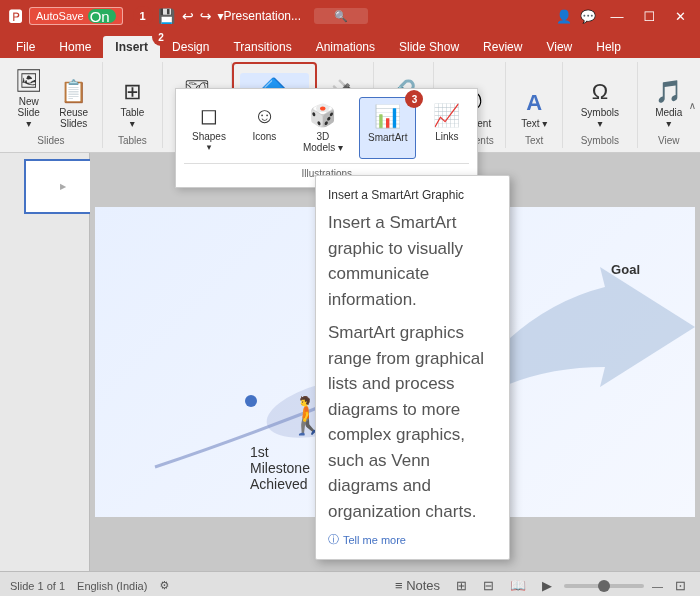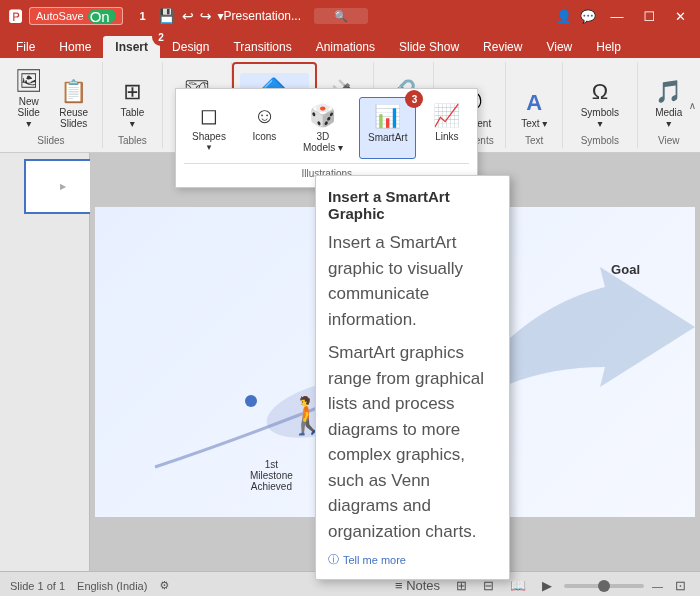--- a/index.html
+++ b/index.html
@@ -188,22 +188,22 @@
       left: 315px;
       background: white;
       border: 1px solid #ccc;
       box-shadow: 3px 3px 10px rgba(0,0,0,0.25);
       width: 195px;
       padding: 12px;
       z-index: 200;
       border-radius: 2px;
     }
     .smartart-tooltip h4 {
-      font-size: 15px;
-      font-weight: bold;
+      font-size: 12px;
+      font-weight: normal;
       color: #333;
       margin-bottom: 8px;
     }
     .smartart-tooltip p {
       font-size: 17px;
       color: #555;
       line-height: 1.5;
       margin-bottom: 8px;
     }
     .tell-more {
@@ -286,22 +286,21 @@
       left: 150px;
       width: 12px;
       height: 12px;
       background: #4472c4;
       border-radius: 50%;
     }
     .milestone-text {
       position: absolute;
       bottom: 25px;
       left: 155px;
-      font-size: 10px;
-      text-align: center;
+      font-size: 14px;
       color: #333;
     }
 
     
     .status-bar {
       background: #e0e0e0;
       height: 28px;
       border-top: 1px solid #bbb;
       display: flex;
       align-items: center;

